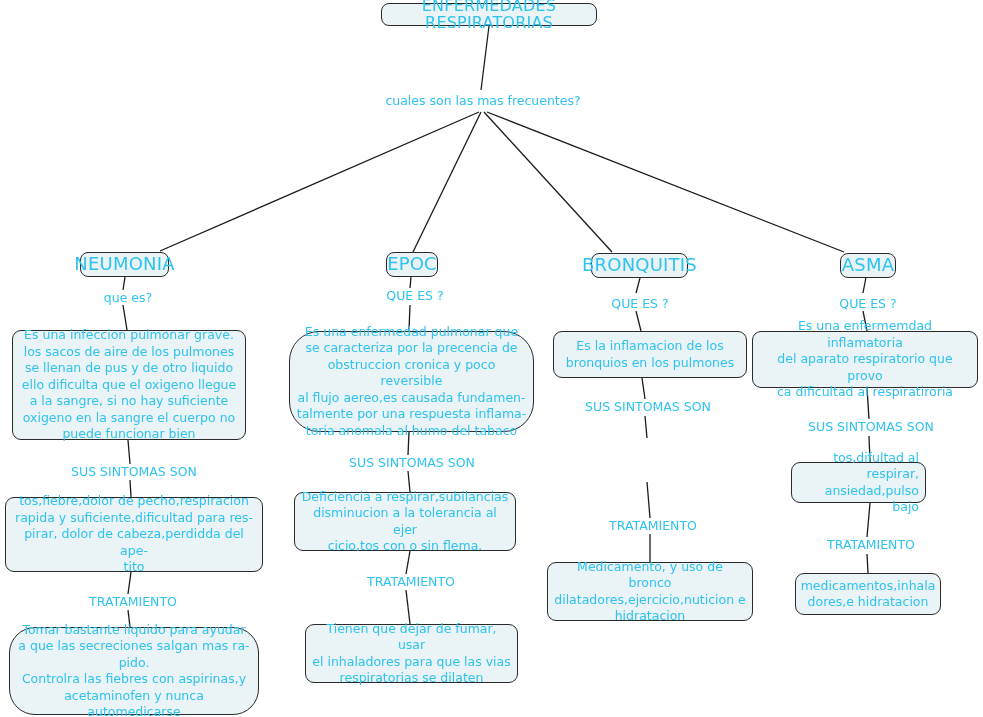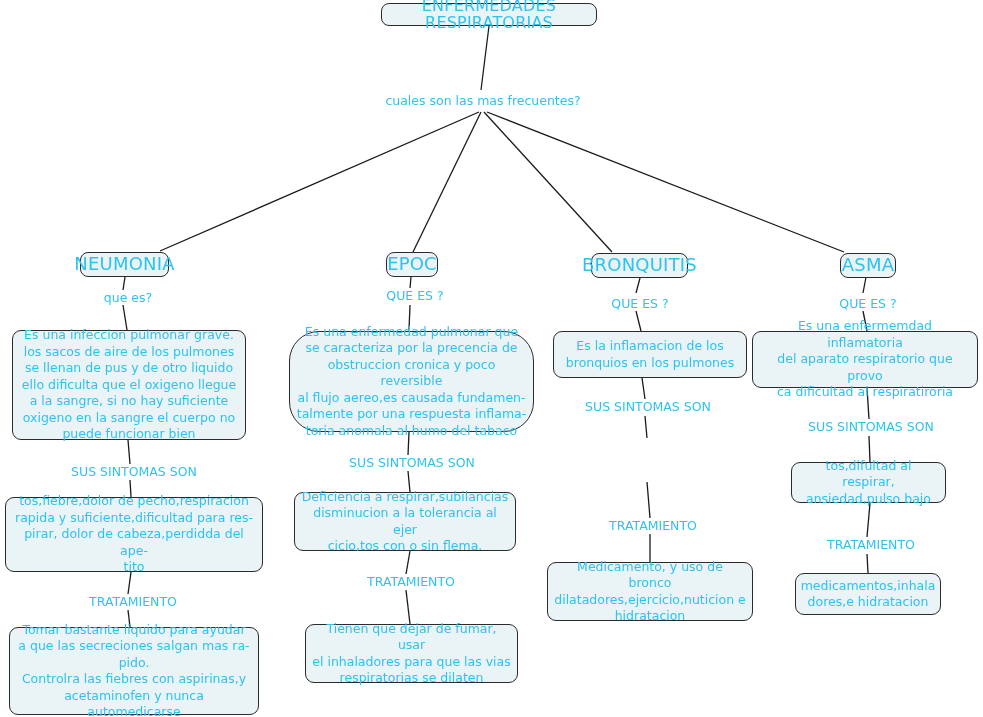--- a/index.html
+++ b/index.html
@@ -127,21 +127,21 @@
 
   <div class="linklabel" style="left:55px; top:464px; width:152px;">SUS SINTOMAS SON</div>
 
   <div class="node" style="left:5px; top:497px; width:258px; height:75px;">tos,fiebre,dolor de pecho,respiracion
 rapida y suficiente,dificultad para res-
 pirar, dolor de cabeza,perdidda del ape-
 tito</div>
 
   <div class="linklabel" style="left:70px; top:594px; width:120px;">TRATAMIENTO</div>
 
-  <div class="node" style="left:9px; top:627px; width:250px; height:88px;">Tomar bastante liquido para ayudar
+  <div class="node" style="left:9px; top:627px; width:250px; height:88px;border-radius:26px;">Tomar bastante liquido para ayudar
 a que las secreciones salgan mas ra-
 pido.
 Controlra las fiebres con aspirinas,y
 acetaminofen y nunca automedicarse</div>
 
   <div class="node pill" style="left:386px; top:252px; width:52px; height:25px;">EPOC</div>
 
   <div class="linklabel" style="left:363px; top:288px; width:98px;">QUE ES ?</div>
 
   <div class="node" style="left:289px; top:331px; width:245px; height:101px;border-radius:30px;">Es una enfermedad pulmonar que
@@ -182,21 +182,21 @@
   <div class="node pill" style="left:840px; top:253px; width:56px; height:25px;">ASMA</div>
 
   <div class="linklabel" style="left:816px; top:296px; width:98px;">QUE ES ?</div>
 
   <div class="node" style="left:752px; top:331px; width:226px; height:57px;">Es una enfermemdad inflamatoria
 del aparato respiratorio que provo
 ca dificultad al respiratiroria</div>
 
   <div class="linklabel" style="left:792px; top:419px; width:152px;">SUS SINTOMAS SON</div>
 
-  <div class="node" style="left:791px; top:462px; width:155px; height:41px;">tos,difultad al respirar,
+  <div class="node" style="left:791px; top:462px; width:135px; height:41px;text-align:right;">tos,difultad al respirar,
 ansiedad,pulso bajo</div>
 
   <div class="linklabel" style="left:808px; top:537px; width:120px;">TRATAMIENTO</div>
 
   <div class="node" style="left:795px; top:573px; width:146px; height:42px;">medicamentos,inhala
 dores,e hidratacion</div>
 
 </div>
 
 </body></html>

